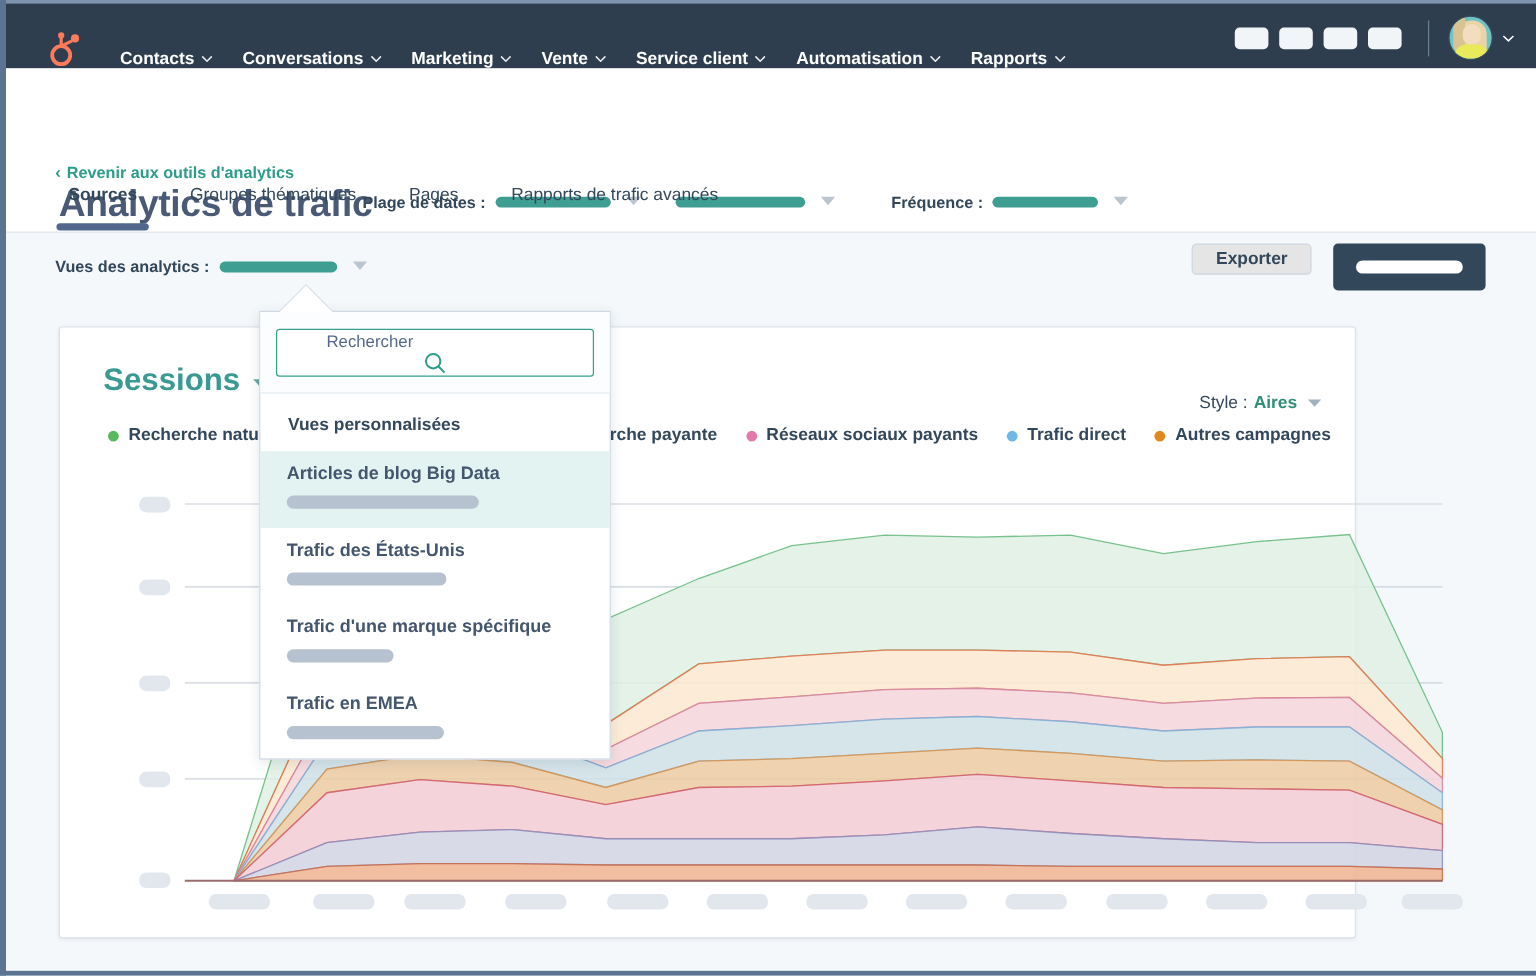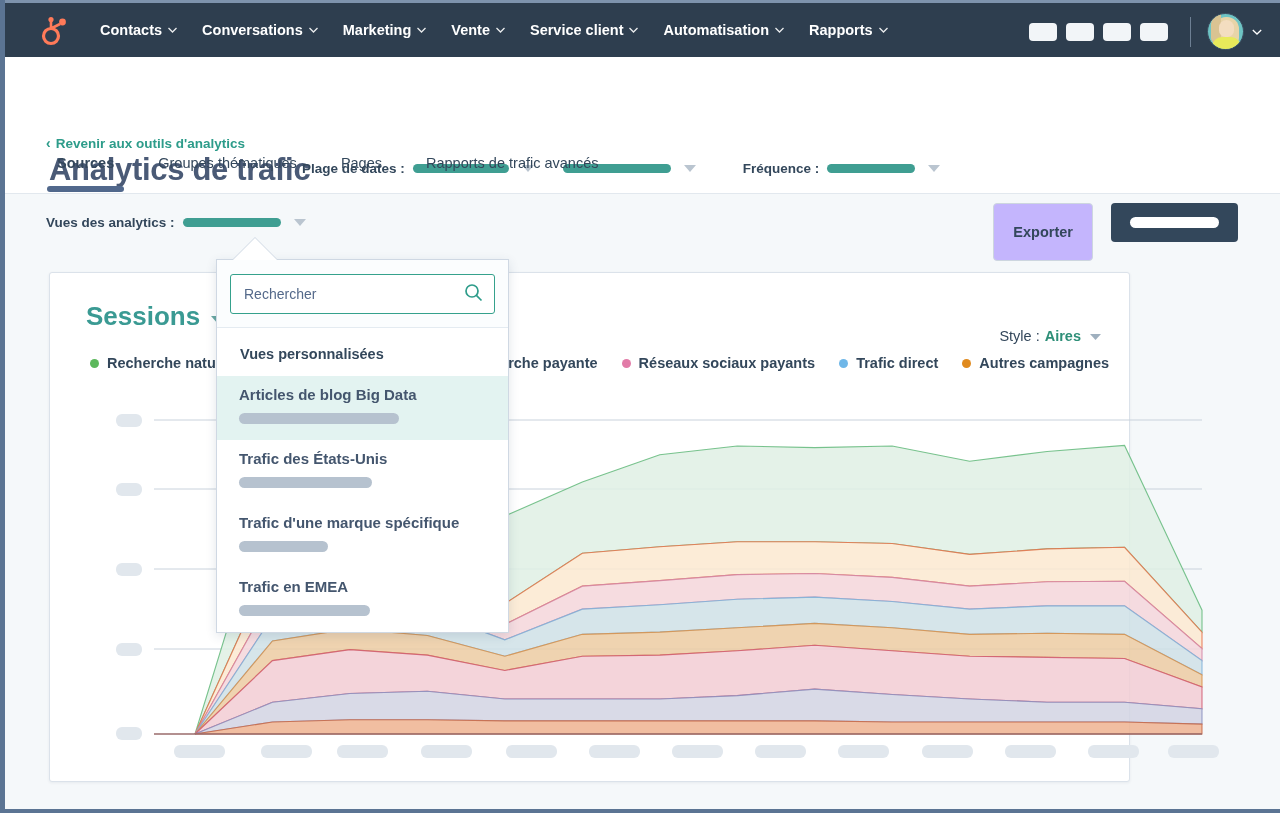--- a/index.html
+++ b/index.html
@@ -17,21 +17,21 @@
     background:#f5f8fa;
     border-left:5px solid #5b7493;
     border-bottom:4px solid #5b7493;
     overflow:hidden;
   }
 
   
   #topnav {
     position:absolute; left:0; top:0; right:0; height:57px;
     background:#2e3e4f;
-    display:flex; align-items:center;
+    display:flex; align-items:flex-end;
     border-top:3px solid #7e93ad;
   }
   #logo { margin-left:33px; width:34px; height:34px; position:relative; }
   #logo svg { display:block; }
   #navitems { display:flex; align-items:center; margin-left:28px; }
   .navitem {
     color:#ffffff; font-size:14.5px; font-weight:bold;
     margin-right:25px; display:flex; align-items:center; cursor:pointer;
     white-space:nowrap;
   }
@@ -94,22 +94,22 @@
   .tab.active:after {
     content:""; position:absolute; left:-10px; right:-10px; bottom:-7px;
     height:6px; border-radius:3px; background:#51688c;
   }
 
   
   #toolbar { position:absolute; left:0; top:195px; right:0; height:62px; }
   #viewsel { position:absolute; left:41px; top:18px; display:flex; align-items:center; }
   #exportbtn {
     position:absolute; right:187px; top:8px;
-    padding:20px 19px; border:1px solid #cdd6df; border-radius:4px;
-    background:#c4b5fd; color:#33475b; font-size:14.5px; font-weight:bold;
+    padding:4px 19px; border:1px solid #cdd6df; border-radius:4px;
+    background:#e5e5e5; color:#33475b; font-size:14.5px; font-weight:bold;
     cursor:pointer;
   }
   #primarybtn {
     position:absolute; right:42px; top:8px;
     width:127px; height:39px; border-radius:4px; background:#33475b;
     display:flex; align-items:center; justify-content:center; cursor:pointer;
   }
   #primarybtn .pbar { width:89px; height:11px; border-radius:6px; background:#ffffff; }
 
   
@@ -122,21 +122,21 @@
   #ddarrow {
     position:absolute; left:228px; top:238px; width:0; height:0;
     border-left:22px solid transparent; border-right:22px solid transparent;
     border-bottom:22px solid #ffffff;
     filter:drop-shadow(0 -1px 0 #cfd8e3);
     z-index:41;
   }
   #ddsearchwrap { padding:14px 13px 13px 13px; background:#fbfdfe; border-bottom:1px solid #e4ebf1; }
   #ddsearch {
     width:100%; height:40px; border:1.5px solid #35a18c; border-radius:3px;
-    background:#ffffff; display:flex; align-items:center; padding:0 11px;
+    background:#ffffff; display:flex; align-items:center; padding:0 11px;flex-direction:column;
   }
   #ddsearch input {
     flex:1; border:none; outline:none; font-size:14px; color:#33475b;
     font-family:"Liberation Sans", sans-serif; background:transparent;
   }
   #ddsearch input::placeholder { color:#54698a; }
   #ddlist { padding:0; }
   #ddheading {
     font-size:14.5px; font-weight:bold; color:#33475b;
     padding:18px 0 14px 23px;

